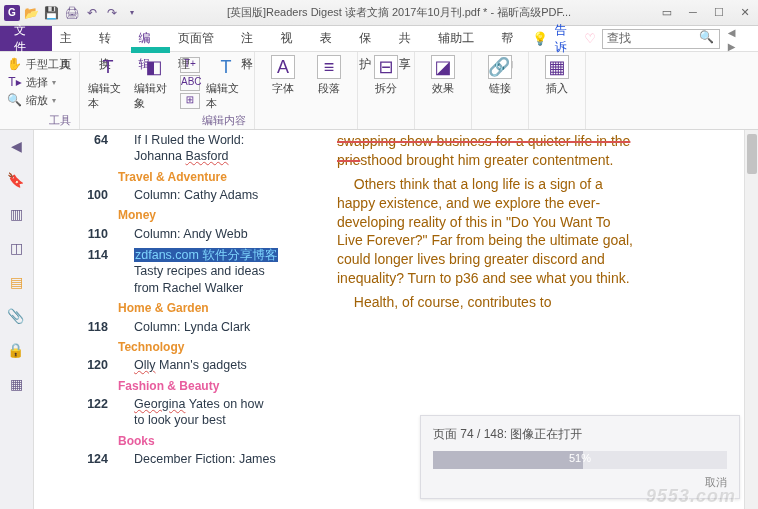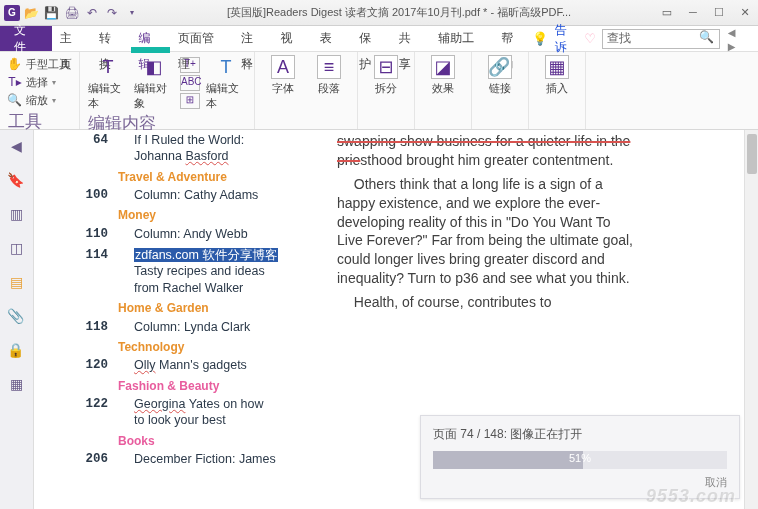--- a/index.html
+++ b/index.html
@@ -24,47 +24,47 @@
 .menurow .right .tell { color: #1d4ed8; font-size: 12px; }
 .menurow .right .heart { color: #ffb0c8; font-size: 13px; }
 .menurow .search { border: 1px solid #bbb; height: 20px; width: 120px; display: flex; align-items: flex-start; padding: 0 4px; font-size: 12px; color: #666; background: #fff; }
 .menurow .search .mag { margin-left: auto; color: #5b2e8f; }
 .menurow .right .arrows span { font-size: 10px; color: #888; padding: 0 2px; }
 
 
 .ribbon { height: 78px; background: #fafafa; border-bottom: 1px solid #d8d8d8; display: flex; }
 .ribbon .group { border-right: 1px solid #e5e5e5; padding: 3px 8px 0 8px; display: flex; flex-direction: column; }
 .ribbon .group .body { flex: 1; display: flex; gap: 6px; align-items: flex-start; }
-.ribbon .group .label { font-size: 17px; color: #7a6696; text-align: left; padding: 1px 0; }
+.ribbon .group .label { font-size: 11px; color: #7a6696; text-align: right; padding: 1px 0; }
 .rbtn { display: flex; flex-direction: column; align-items: center; width: 40px; font-size: 11px; color: #444; gap: 2px; }
 .rbtn .ic { width: 24px; height: 24px; display: flex; align-items: center; justify-content: center; font-size: 18px; color: #5b2e8f; border: 1px solid transparent; }
 .rbtn .ic.box { border: 1px solid #bbb; background: #fff; }
 .smallrow { font-size: 11px; color: #444; display: flex; align-items: center; gap: 4px; height: 18px; }
 .smallrow .si { width: 14px; height: 14px; display: inline-flex; align-items: center; justify-content: center; color: #5b2e8f; font-size: 12px; }
 
 
 .workspace { display: flex; height: calc(509px - 26px - 26px - 78px); }
 .navbar { width: 34px; background: #f0f0f3; border-right: 1px solid #ddd; display: flex; flex-direction: column; align-items: center; padding-top: 6px; gap: 14px; }
 .navbar span { width: 20px; height: 20px; display: flex; align-items: center; justify-content: center; color: #6b5d8a; font-size: 14px; }
 .navbar span.orange { color: #e8a23a; }
 .navbar span.blue { color: #4a7dc9; }
 
 .docarea { flex: 1; position: relative; overflow: hidden; background: #fff; }
 .pagecontent { display: flex; height: 100%; padding-left: 50px; }
 
 .leftcol { width: 240px; padding: 2px 10px 0 0; font-size: 12.5px; color: #2c3a4a; line-height: 1.3; font-family: Arial, sans-serif; }
 .entry { display: flex; margin-bottom: 5px; }
-.entry .pg { width: 34px; text-align: right; padding-right: 10px; font-weight: bold; color: #2c3a4a; font-family: Liberation Mono, monospace; }
+.entry .pg { width: 34px; text-align: right; padding-right: 10px; font-weight: bold; color: #2c3a4a; }
 .entry .txt { flex: 1; margin-left: 16px; }
 .sect { color: #e8922e; font-weight: bold; font-size: 12px; margin: 4px 0 2px 34px; }
 .sect.pink { color: #e85d9e; }
 .wavy { text-decoration: underline wavy #d9534f; text-decoration-thickness: 1px; }
-.highlight { background: #2b5baa; color: #ffffff; padding: 0 1px; }
-
-.rightcol { width: 320px; padding: 2px 10px 0 12px; border-left: 1px solid rgba(0,0,0,0); font-family: Georgia, "Times New Roman", serif; font-size: 14px; color: #404040; line-height: 1.35; }
+.highlight { background: #2b5baa; color: #7dd3fc; padding: 0 1px; }
+
+.rightcol { width: 320px; padding: 2px 10px 0 12px; border-left: 1px solid rgba(0,0,0,0); font-family: Georgia, "Times New Roman", serif; font-size: 14px; color: #a16207; line-height: 1.35; }
 .rightcol .strike { text-decoration: line-through; text-decoration-color: #d9534f; text-decoration-thickness: 2px; }
 .rightcol p { margin-bottom: 5px; }
 .rightcol .indent { text-indent: 1.2em; }
 
 .scrollv { position: absolute; right: 0; top: 0; width: 14px; height: 100%; background: #f1f1f1; border-left: 1px solid #e0e0e0; }
 .scrollv .thumb { position: absolute; left: 2px; width: 10px; background: #c3c3c3; border-radius: 2px; }
 
 
 .progress { position: absolute; right: 18px; bottom: 10px; width: 320px; background: #f5f5f7; border: 1px solid #dcdce2; padding: 10px 12px 8px 12px; font-size: 12px; color: #555; box-shadow: 0 1px 3px rgba(0,0,0,0.1); }
 .progress .bar { height: 18px; background: #e5e5ea; margin: 8px 0 6px 0; position: relative; }
@@ -265,21 +265,21 @@
             <div class="pg">120</div>
             <div class="txt"><span><span class="wavy">Olly</span> Mann's gadgets</span></div>
           </div>
           <div class="sect pink">Fashion &amp; Beauty</div>
           <div class="entry">
             <div class="pg">122</div>
             <div class="txt"><span><span class="wavy">Georgina</span> Yates on how</span><br><span>to look your best</span></div>
           </div>
           <div class="sect pink">Books</div>
           <div class="entry">
-            <div class="pg">206</div>
+            <div class="pg">124</div>
             <div class="txt"><span>December Fiction: James</span><br></div>
           </div>
         </div>
       <div class="rightcol">
         <p><span class="strike">swapping show business for a quieter life in the prie</span><span>sthood brought him greater contentment.</span></p>
         <p class="indent">Others think that a long life is a sign of a happy existence, and we explore the ever-developing reality of this in "Do You Want To Live Forever?" Far from being the ultimate goal, could longer lives bring greater discord and inequality? Turn to p36 and see what you think.</p>
         <p class="indent">Health, of course, contributes to</p>
       </div>
     </div>
 

